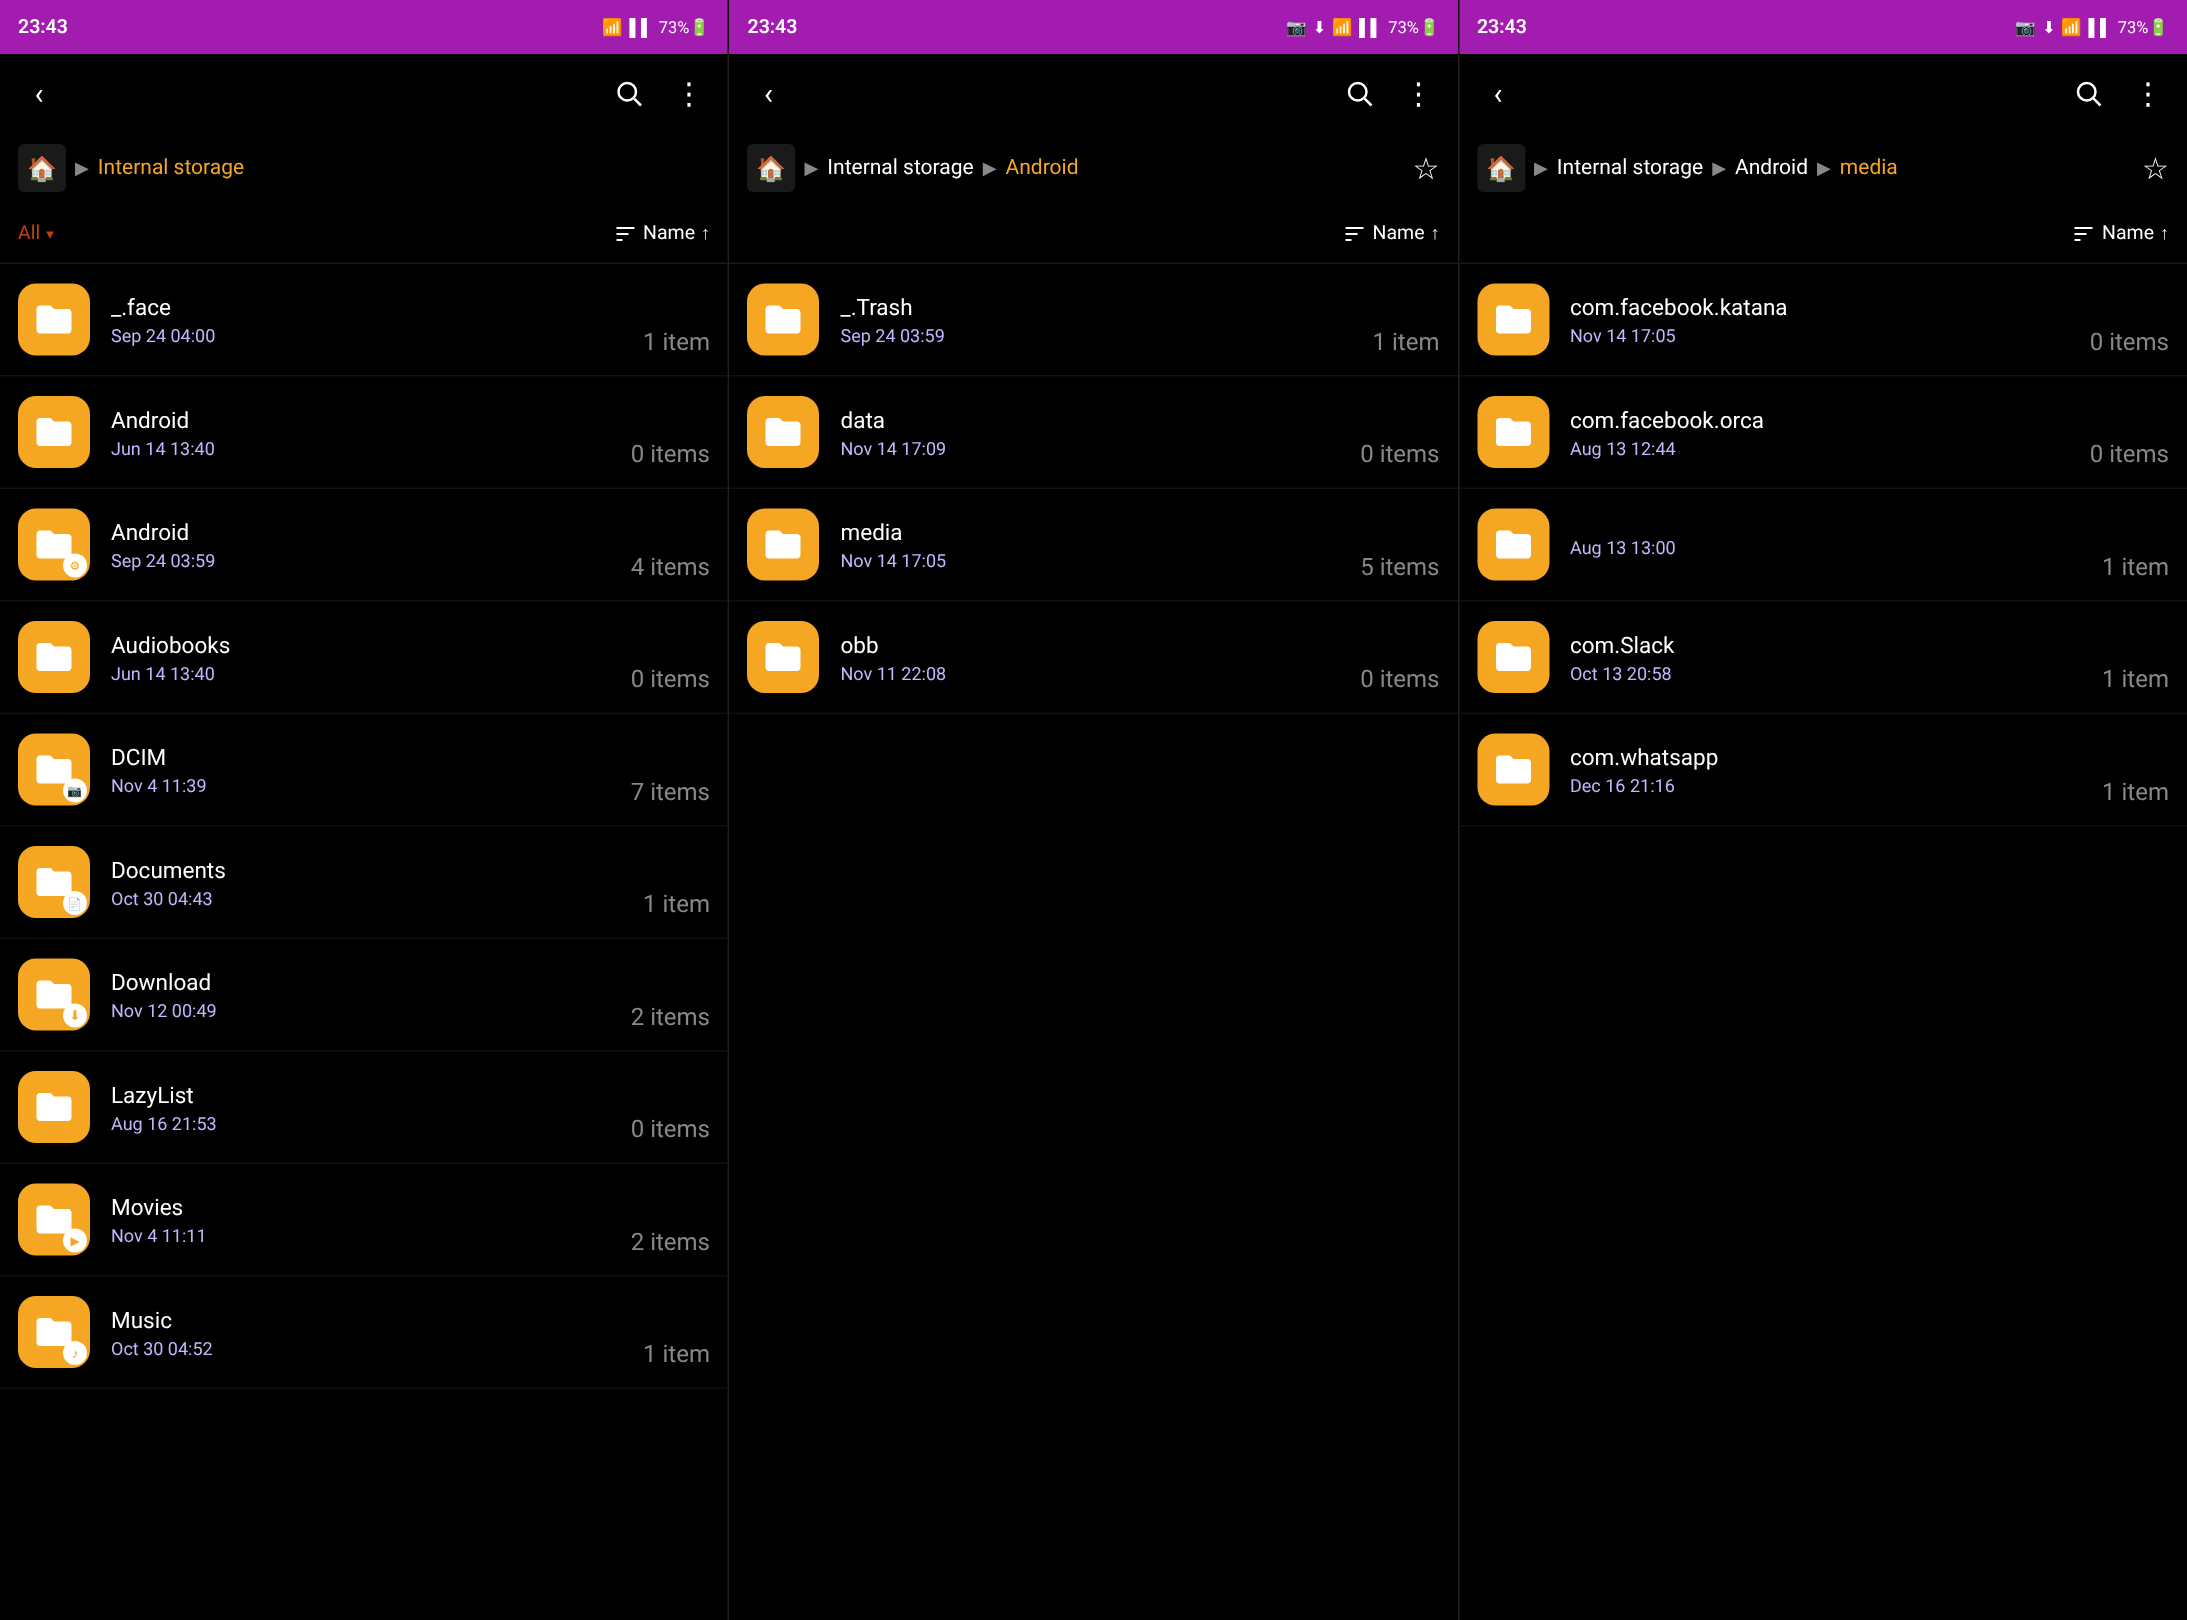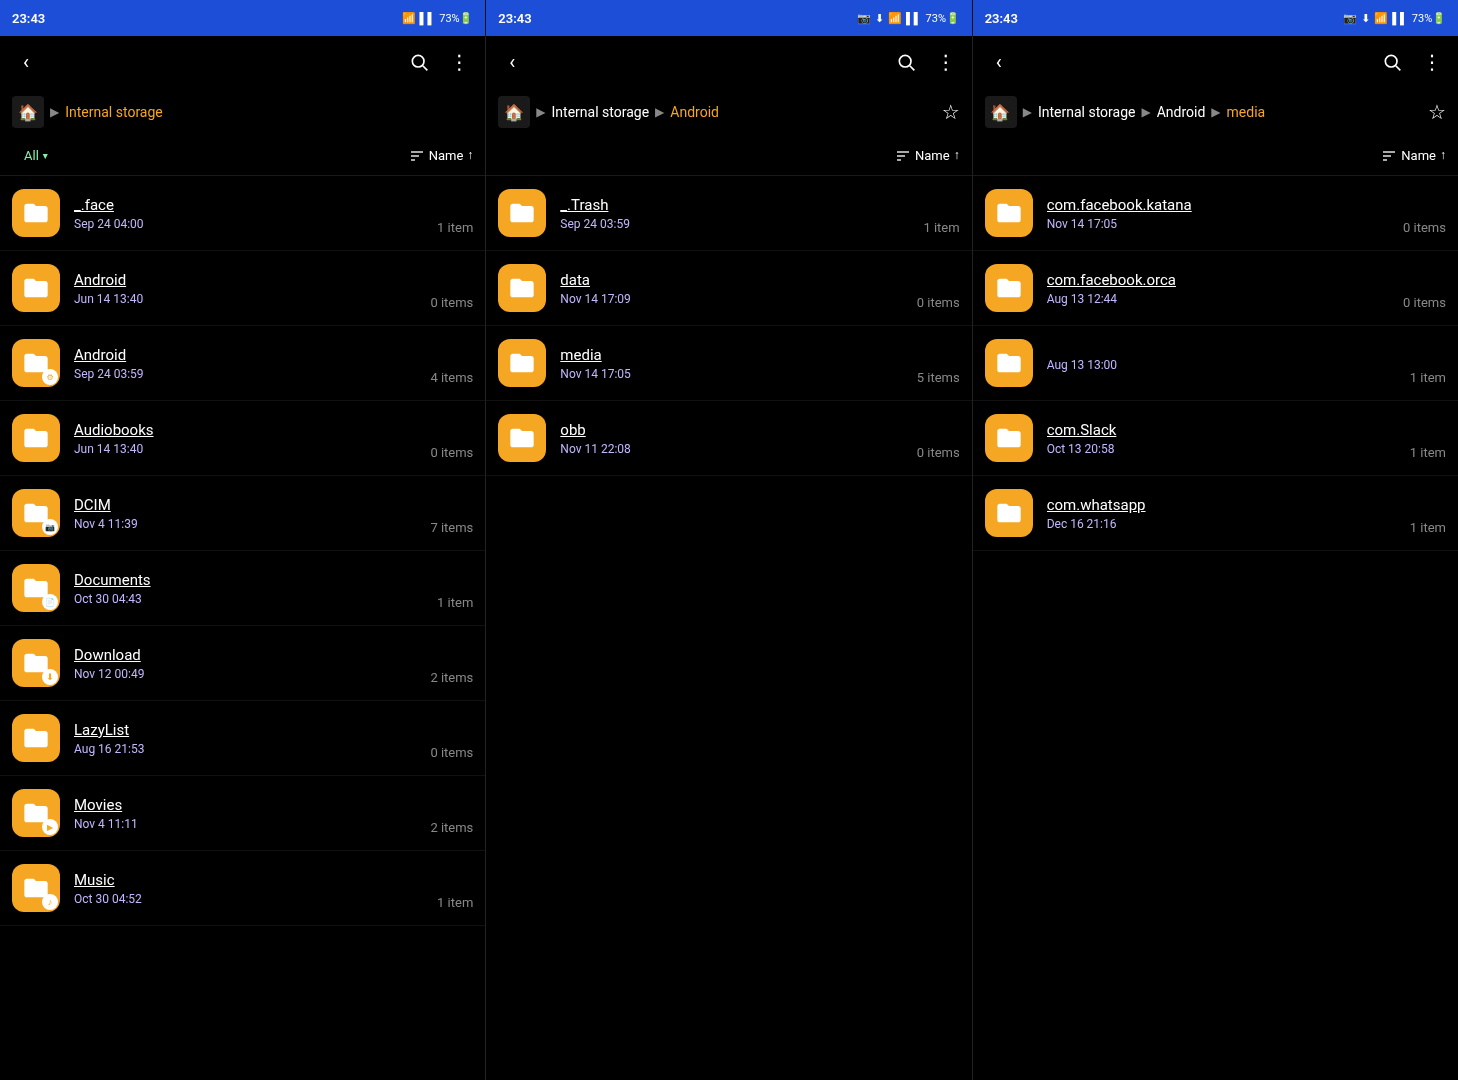--- a/index.html
+++ b/index.html
@@ -11,21 +11,21 @@
       height: 1080px;
       overflow: hidden;
       display: flex;
       flex-direction: column;
     }
 
     
     .status-bar {
       display: flex;
       height: 36px;
-      background: #1d4ed8;
+      background: #a21caf;
     }
     .status-panel {
       flex: 1;
       display: flex;
       align-items: center;
       justify-content: space-between;
       padding: 0 12px;
       border-right: 1px solid #111;
     }
     .status-panel:last-child { border-right: none; }
@@ -104,23 +104,22 @@
       height: 40px;
       padding: 0 12px;
       background: #000;
       border-bottom: 1px solid #1a1a1a;
     }
     .sort-all {
       display: flex;
       align-items: center;
       gap: 4px;
       font-size: 13px;
-      color: #86efac;
+      color: #c2410c;
       cursor: pointer;
-      margin-left: 12px;
     }
     .sort-all-arrow { font-size: 10px; }
     .sort-name {
       margin-left: auto;
       display: flex;
       align-items: flex-start;
       gap: 4px;
       font-size: 13px;
       color: #fff;
       cursor: pointer;
@@ -166,29 +165,28 @@
       padding-left: 14px;
       overflow: hidden;
     }
     .file-name {
       font-size: 15px;
       font-weight: 400;
       color: #fff;
       white-space: nowrap;
       overflow: hidden;
       text-overflow: ellipsis;
-      text-decoration: underline;
     }
     .file-date {
       font-size: 12px;
       color: #c4b5fd;
       margin-top: 3px;
     }
     .file-count {
-      font-size: 13px;
+      font-size: 16px;
       color: #888;
       white-space: nowrap;
       padding-left: 8px;
       margin-top: 28px;
     }
   </style>
 </head>
 <body>
 
 <div class="status-bar">

